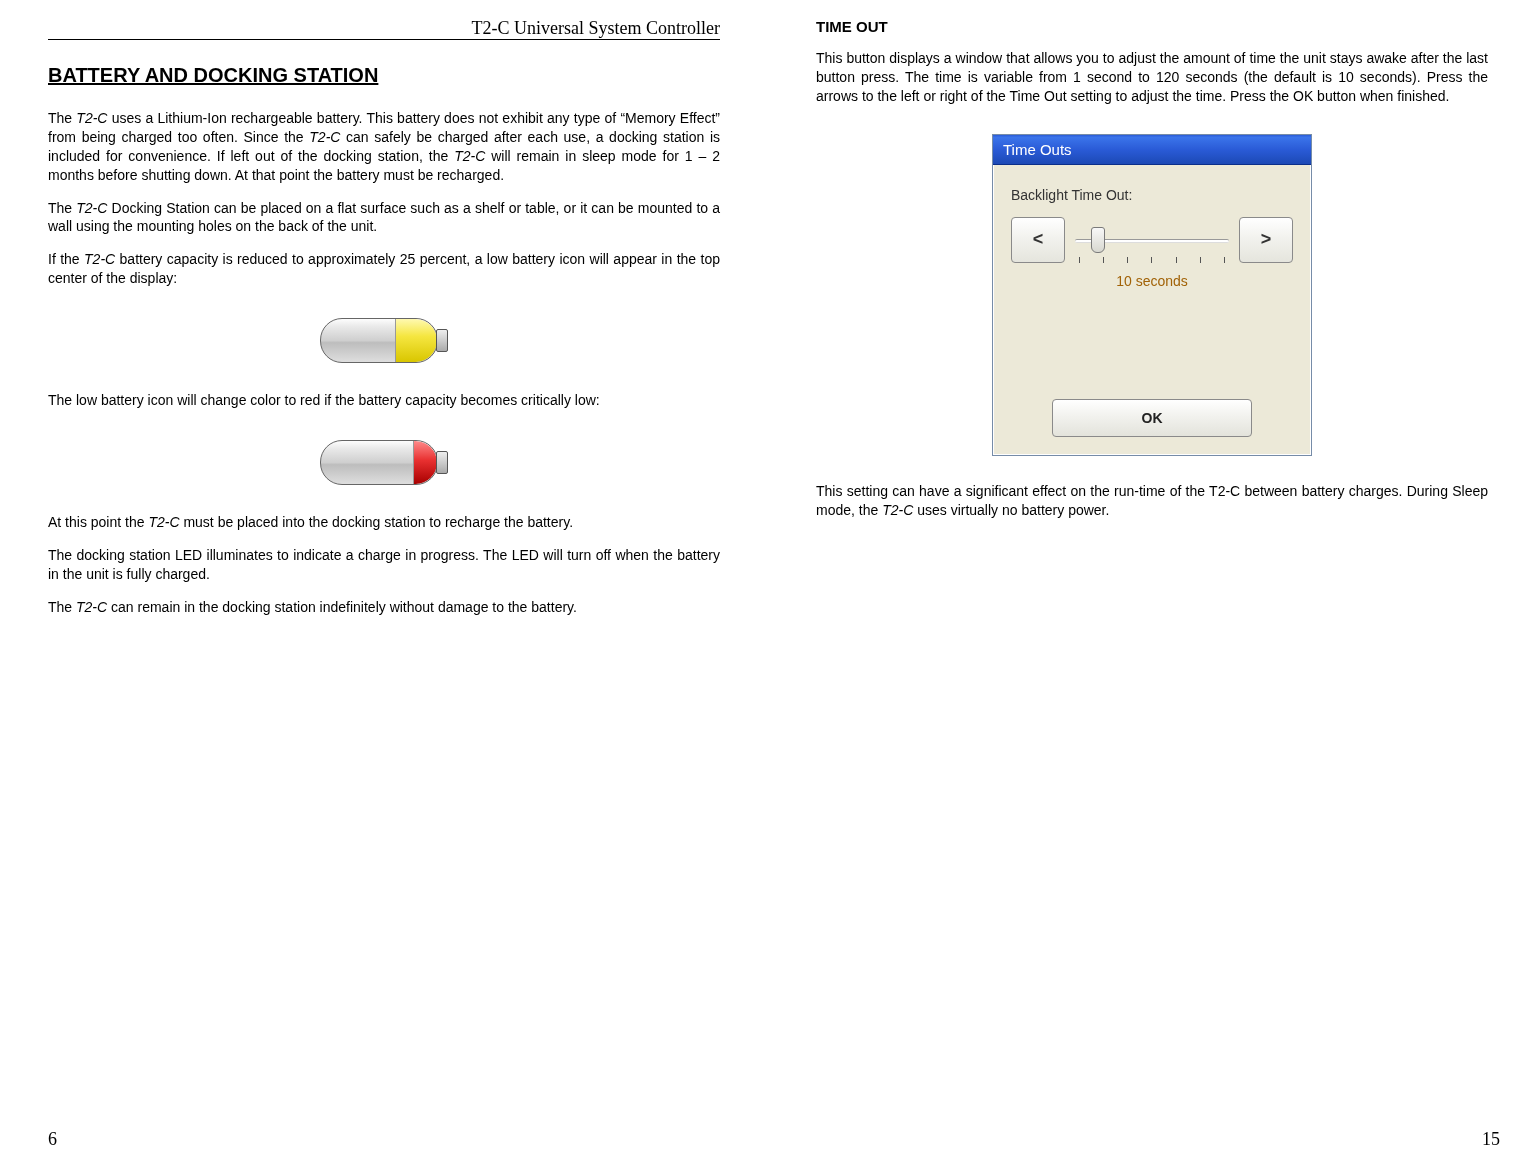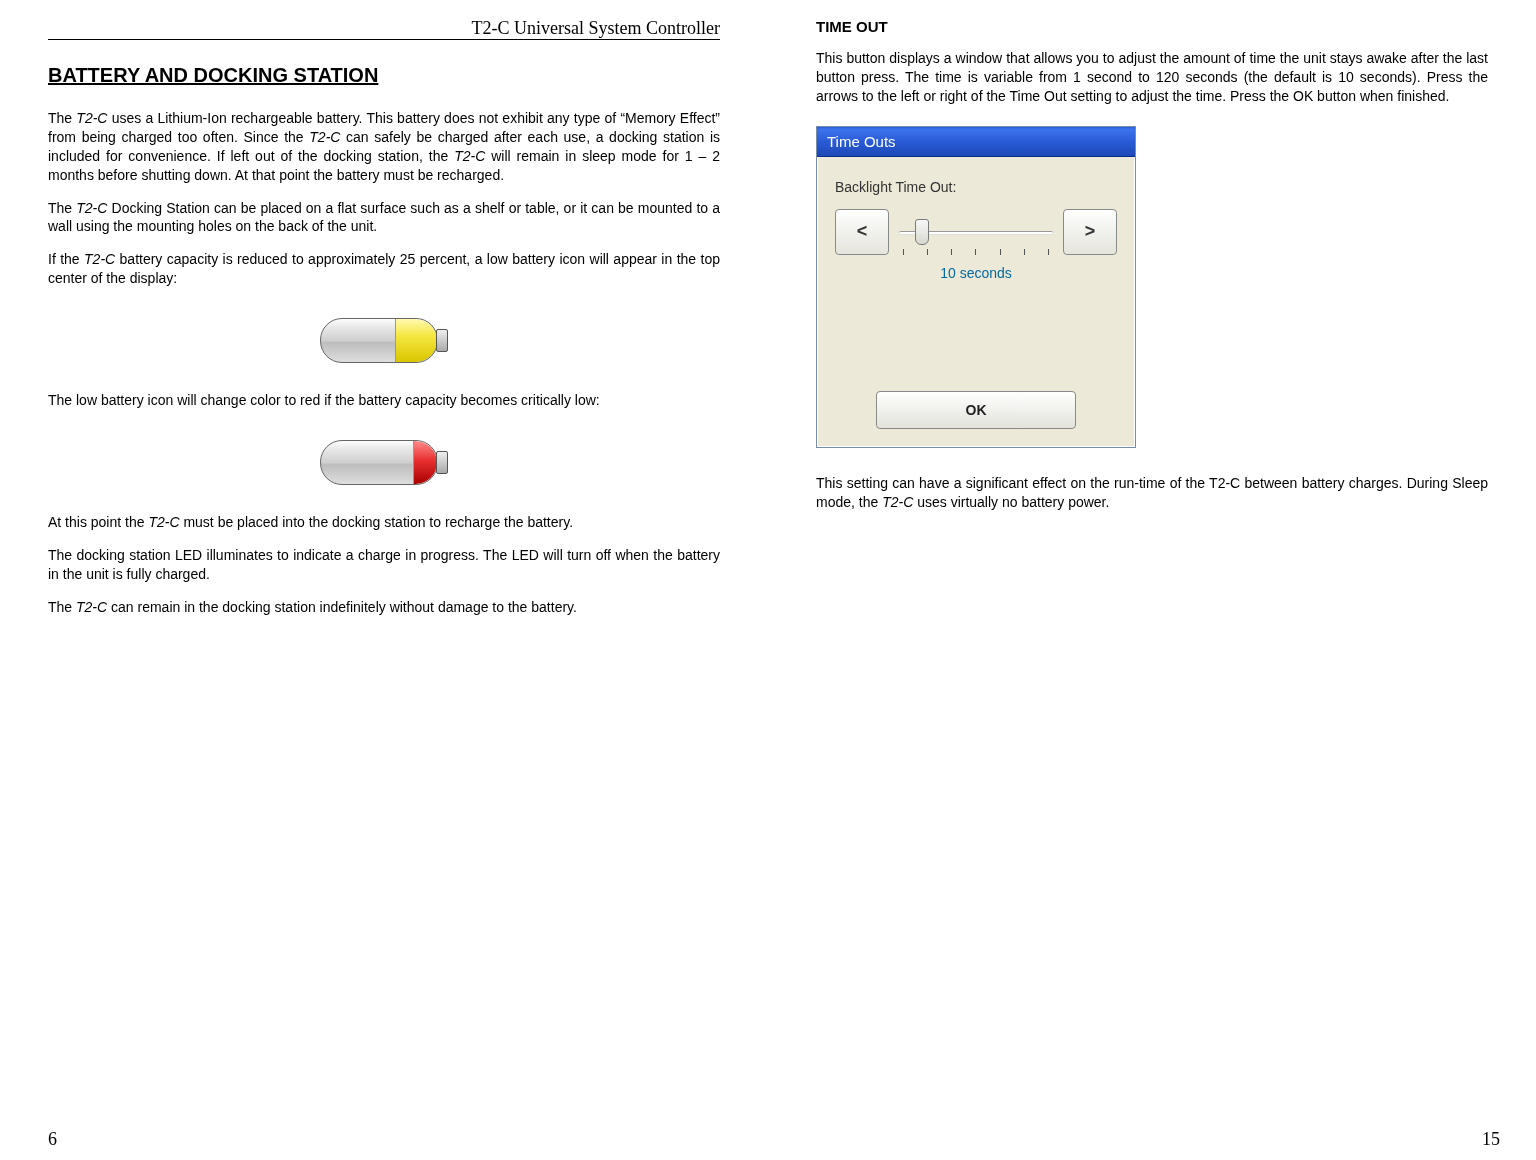--- a/index.html
+++ b/index.html
@@ -102,22 +102,22 @@
     bottom: 10px;
     font-family: 'Palatino Linotype', Georgia, serif;
     font-size: 18px;
   }
   .footer-left { left: 48px; }
   .footer-right { right: 36px; }
 
   
   .dialog-wrap {
     display: flex;
-    justify-content: flex-start;
-    margin: 6px 0 26px 0;
+    justify-content: center;
+    margin: 14px 0 26px 0;
   }
   .dialog {
     width: 320px;
     border: 1px solid #768ca8;
     background: #ece9d8;
     font-family: Tahoma, Arial, sans-serif;
     box-shadow: 0 0 0 1px #fff inset;
   }
   .titlebar {
     background: linear-gradient(to bottom, #2a5bd7 0%, #3b74ea 8%, #2a5bd7 50%, #1c49b5 100%);
@@ -187,21 +187,21 @@
     bottom: 0;
     left: 4px;
     right: 4px;
     display: flex;
     justify-content: space-between;
   }
   .tick { width: 1px; height: 6px; background: #555; }
   .seconds-label {
     text-align: center;
     font-size: 14px;
-    color: #0369a1;
+    color: #a16207;
     margin-top: 10px;
     margin-bottom: 110px;
   }
   .ok-row {
     display: flex;
     justify-content: center;
   }
   .ok-btn {
     width: 200px;
     height: 38px;

